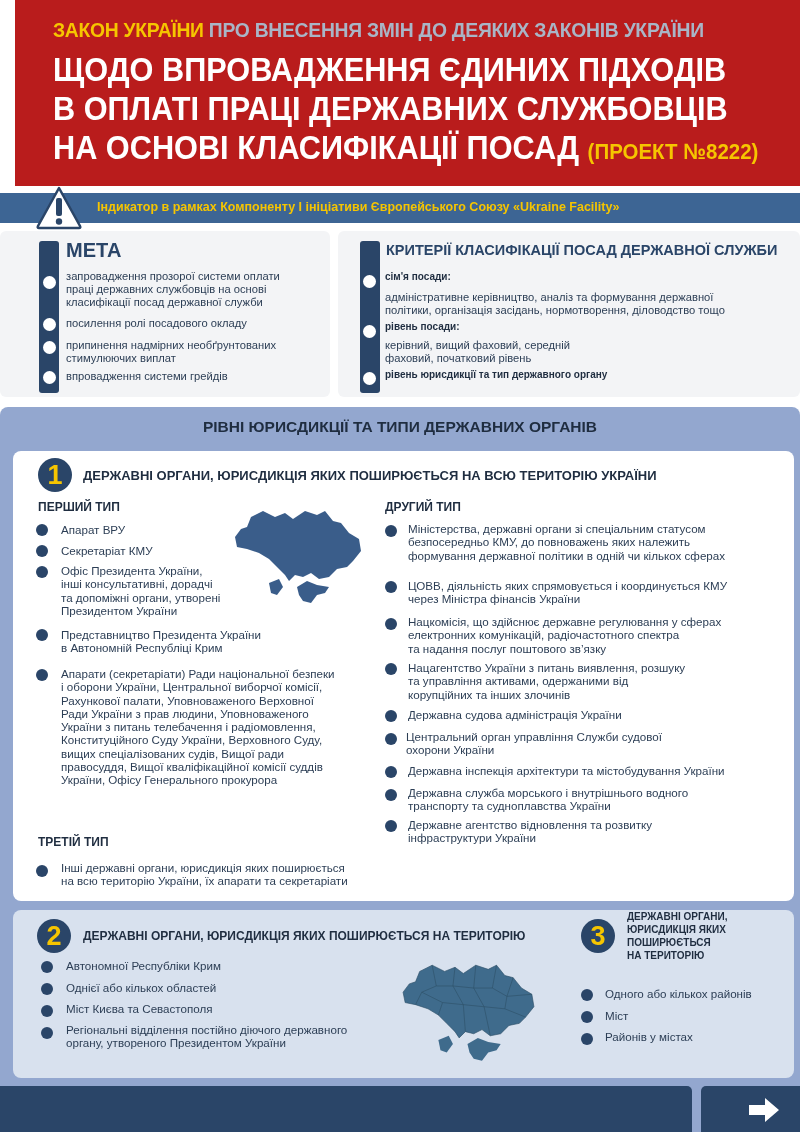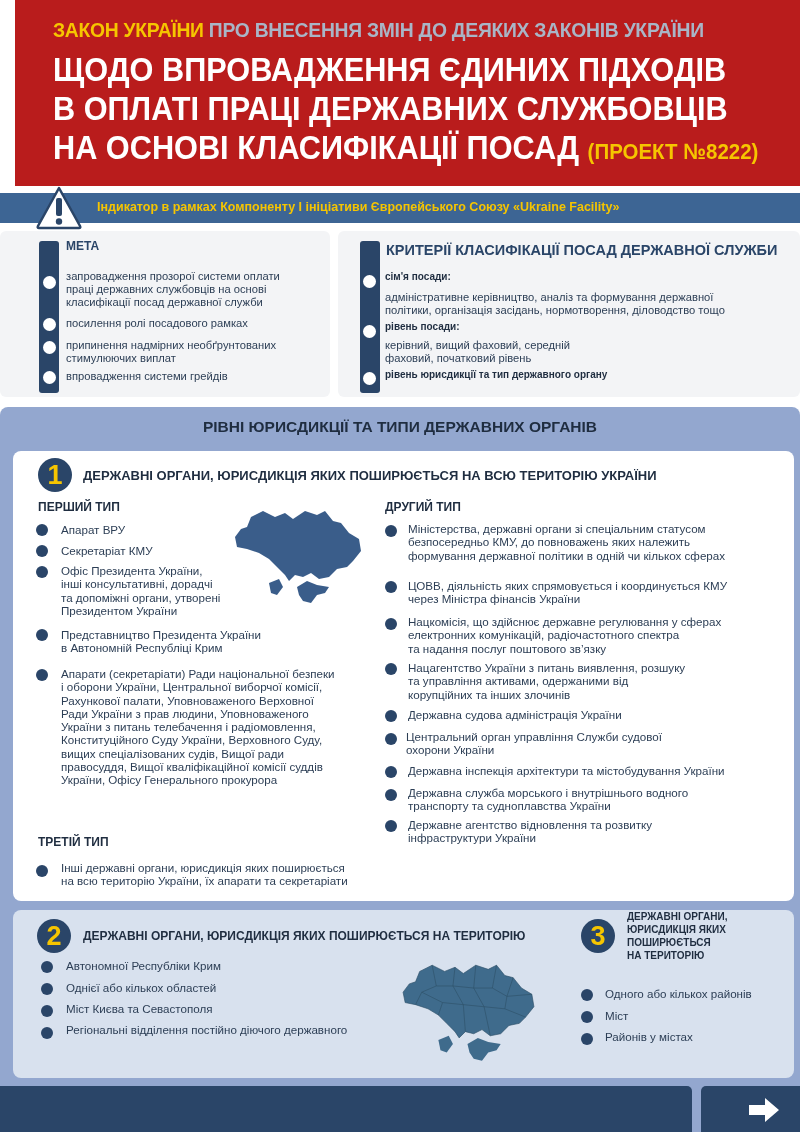--- a/index.html
+++ b/index.html
@@ -46,21 +46,21 @@
       background: #f3f4f6; border-radius: 6px;
     }
     .card.left { left: 0; width: 330px; }
     .card.right { left: 338px; width: 462px; }
     .card .bar {
       position: absolute; left: 39px; top: 10px; width: 20px; height: 152px;
       background: #2a4568; border-radius: 3px;
     }
     .card.right .bar { left: 22px; }
     .card .card-title {
-      position: absolute; font-weight: bold; color: #2a4568; font-size: 12px;
+      position: absolute; font-weight: bold; color: #2a4568; font-size: 20px;
       font-family: "Liberation Sans", sans-serif;
     }
     .card .dot {
       position: absolute; width: 13px; height: 13px; border-radius: 50%; background: #ffffff;
     }
     .card .txt {
       position: absolute; font-size: 11.2px; line-height: 13px; color: #2c3e55;
       font-family: "Liberation Sans", sans-serif;
     }
     .card .sub {
@@ -149,21 +149,21 @@
   <div class="card-title" style="left:66px; top:8px;">МЕТА</div>
 
   <div class="dot" style="left:43px; top:45px;"></div>
   <div class="txt" style="left:66px; top:39px;">
     <div>запровадження прозорої системи оплати</div>
     <div>праці державних службовців на основі</div>
     <div>класифікації посад державної служби</div>
   </div>
 
   <div class="dot" style="left:43px; top:87px;"></div>
-  <div class="txt" style="left:66px; top:86px;">посилення ролі посадового рамках</div>
+  <div class="txt" style="left:66px; top:86px;">посилення ролі посадового окладу</div>
 
   <div class="dot" style="left:43px; top:110px;"></div>
   <div class="txt" style="left:66px; top:108px;">
     <div>припинення надмірних необґрунтованих</div>
     <div>стимулюючих виплат</div>
   </div>
 
   <div class="dot" style="left:43px; top:140px;"></div>
   <div class="txt" style="left:66px; top:139px;">впровадження системи грейдів</div>
 </div>
@@ -308,20 +308,21 @@
 
   <div class="bullet" style="left:28px; top:73px;"></div>
   <div class="item" style="left:53px; top:71px;">Однієї або кількох областей</div>
 
   <div class="bullet" style="left:28px; top:95px;"></div>
   <div class="item" style="left:53px; top:92px;">Міст Києва та Севастополя</div>
 
   <div class="bullet" style="left:28px; top:117px;"></div>
   <div class="item" style="left:53px; top:113px;">
     <div>Регіональні відділення постійно діючого державного</div>
+    <div>органу, утвореного Президентом України</div>
   </div>
 
   <svg class="map" style="left:388px; top:50px; width:135px; height:108px;" viewBox="0 0 130 102">
     <path d="M18 10 L30 4 L42 10 L52 6 L60 12 L72 4 L84 8 L92 4 L100 14 L108 16 L116 26 L126 32 L128 44 L120 54 L114 60 L104 62 L96 70 L86 72 L78 66 L70 70 L62 68 L56 74 L52 68 L44 60 L36 52 L26 46 L14 42 L4 40 L2 30 L8 22 L14 20 Z" fill="#3f6b8c" stroke="#2c4d66" stroke-width="0.6"></path>
     <path d="M36 76 L46 72 L50 80 L44 88 L38 86 Z" fill="#3f6b8c"></path>
     <path d="M64 80 L74 74 L84 78 L96 80 L92 86 L84 88 L78 96 L70 94 L66 88 Z" fill="#3f6b8c"></path>
     <g stroke="#2a4a60" stroke-width="0.6" fill="none" opacity="0.8">
       <path d="M30 4 L34 24 L20 30 L14 42"></path>
       <path d="M52 6 L50 24 L34 24"></path>
       <path d="M72 4 L70 26 L50 24"></path>

